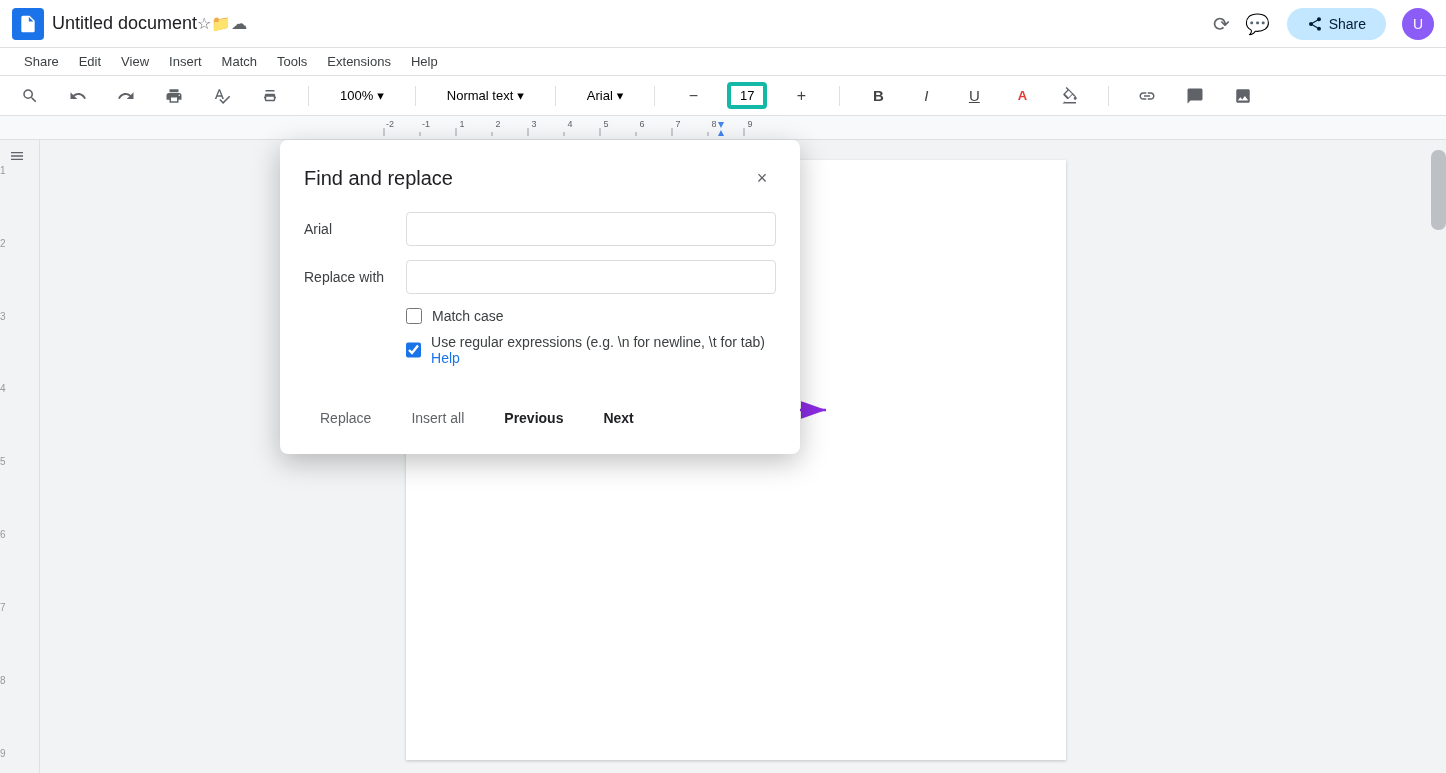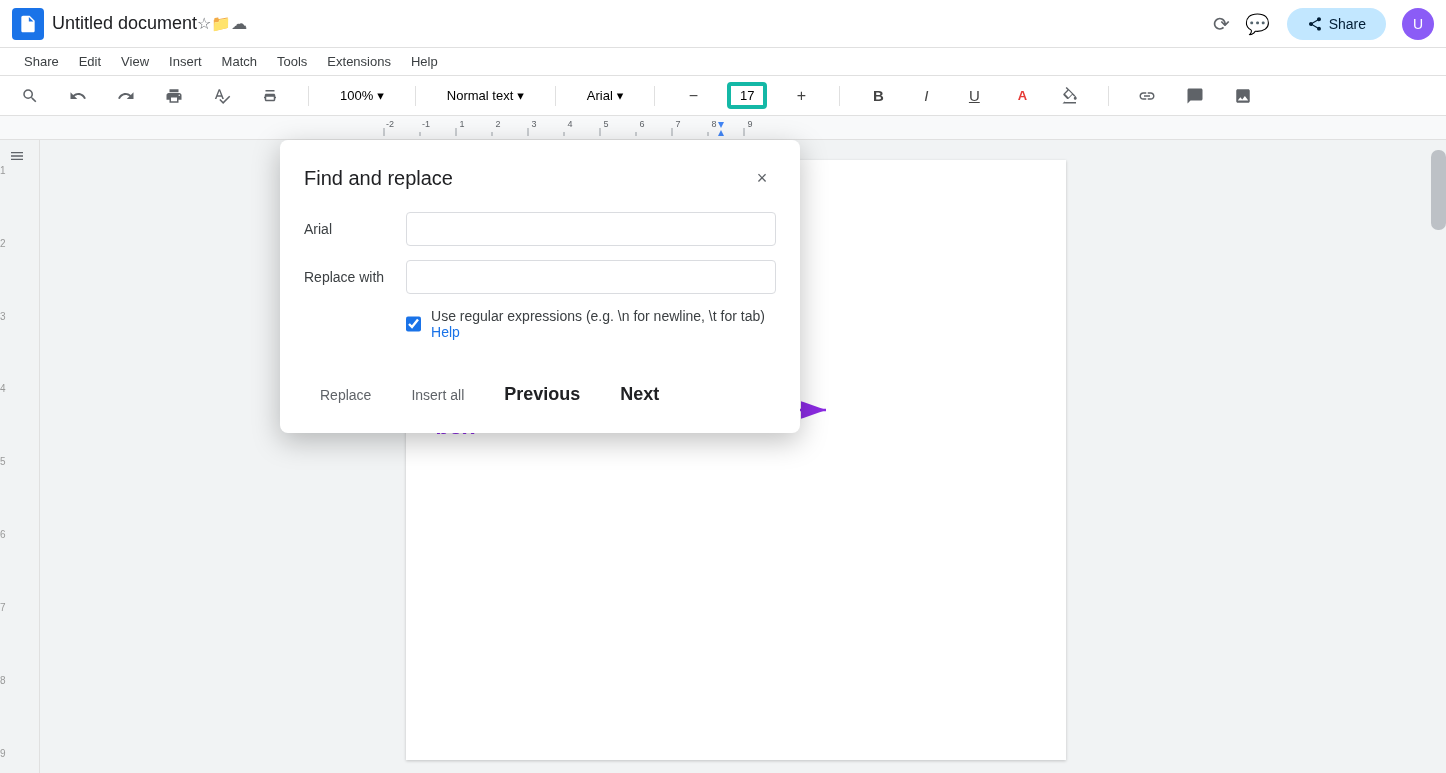--- a/index.html
+++ b/index.html
@@ -270,21 +270,21 @@
       font-size: 14px;
       border-radius: 4px;
       cursor: pointer;
       font-weight: 500;
     }
     .btn-text-bold {
       padding: 8px 16px;
       border: none;
       background: transparent;
       color: #202124;
-      font-size: 18px;
+      font-size: 14px;
       border-radius: 4px;
       cursor: pointer;
       font-weight: 700;
     }
 
     
     .icon-svg { width: 18px; height: 18px; }
   </style>
 </head>
 <body>
@@ -501,20 +501,24 @@
       <div class="form-row">
         <label class="form-label">Arial</label>
         <input type="text" class="form-input" placeholder="" style="">
       </div>
 
       <div class="form-row">
         <label class="form-label">Replace with</label>
         <input type="text" class="form-input" placeholder="" style="">
       </div>
 
+      <div class="checkbox-row">
+        <input type="checkbox" id="match-case" style="">
+        <label for="match-case" class="checkbox-label">Match case</label>
+      </div>
 
       <div class="checkbox-row">
         <input type="checkbox" id="regex" checked="" style="">
         <label for="regex" class="checkbox-label">
           <span>Use regular expressions (e.g. \n for newline, \t for tab)</span>
           <a class="help-link">Help</a>
         </label>
       </div>
 
 

